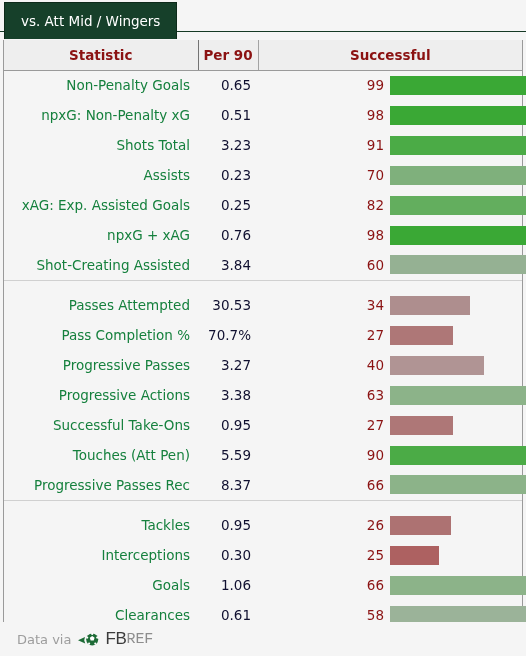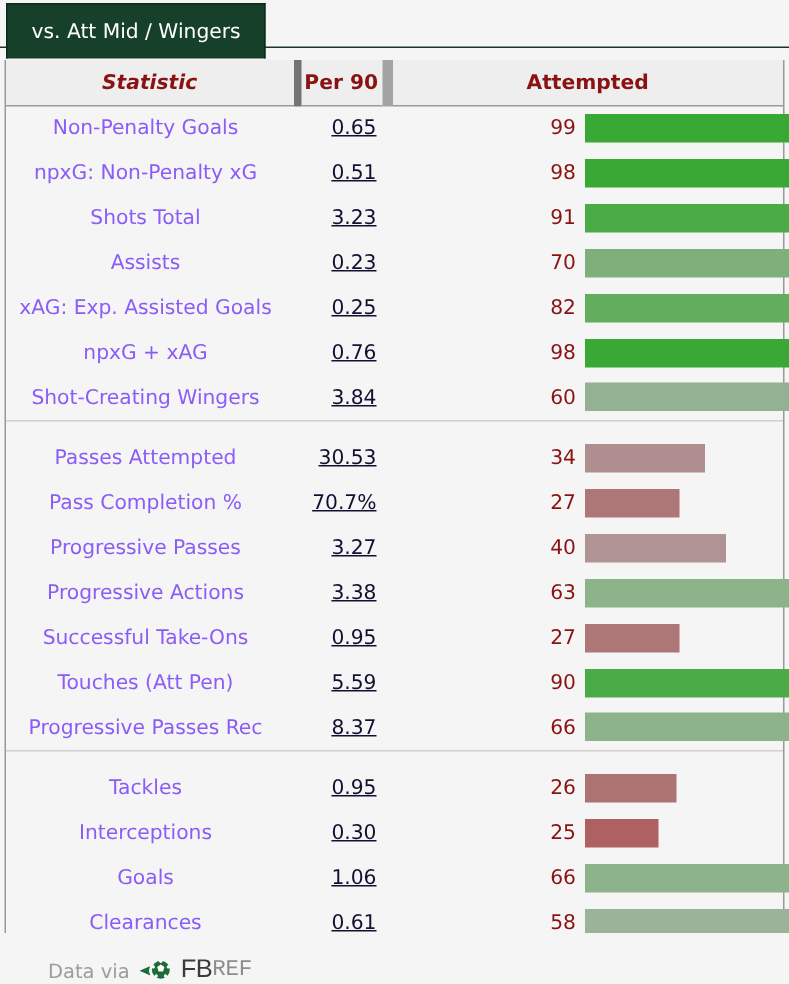--- a/index.html
+++ b/index.html
@@ -45,44 +45,43 @@
 
   thead th{
     background:#eeeeee;
     color:#8b1212;
     font-size:13.5px;
     font-weight:bold;
     height:30px;
     border-bottom:1px solid #9a9a9a;
     box-sizing:border-box;
   }
-  th.c-stat{width:194px;border-right:5px solid #737373;font-style:italic;}
-  th.c-per90{width:60px;border-right:7px solid #a3a3a3;}
+  th.c-stat{width:194px;border-right:1px solid #737373;}
+  th.c-per90{width:60px;border-right:1px solid #a3a3a3;}
   th.c-pct{width:auto;}
 
   tbody td{
     height:30px;
     font-size:13.5px;
     box-sizing:border-box;
     background:#f5f5f5;
     padding:0;
   }
   td.stat{
-    text-align:center;
+    text-align:right;
     padding-right:8px;
-    color:#8b5cf6;
+    color:#15803d;
     white-space:nowrap;
     overflow:hidden;
   }
   td.per90{
     text-align:right;
     padding-right:7px;
     color:#101030;
     white-space:nowrap;
-    text-decoration:underline;
   }
   td.pctnum{
     width:30px;
     text-align:right;
     padding-right:6px;
     color:#8b1212;
     white-space:nowrap;
   }
   td.barcell{
     padding:0;
@@ -99,22 +98,22 @@
   }
   tr.sectiongap td.line{
     border-top:1px solid #d0d0d0;
   }
 
   
   .footer{
     position:absolute;left:0;right:0;top:622px;
     height:34px;
     background:#f5f5f5;
-    display:flex;align-items:flex-end;
-    padding-left:32px;
+    display:flex;align-items:center;
+    padding-left:17px;
     box-sizing:border-box;
   }
   .footer .via{
     color:#9d9d9d;font-size:13px;margin-right:7px;
   }
   .logo{display:flex;align-items:center;}
   .logo svg{display:block;margin-right:1px;}
   .logo .fb{
     font-weight:normal;font-size:17px;color:#3b3b3b;letter-spacing:-0.3px;
     font-family:"Liberation Sans",sans-serif;
@@ -134,21 +133,21 @@
       <span>vs. Att Mid / Wingers</span>
     </div>
   </div>
 
   <div class="table">
     <table>
       <thead>
         <tr>
           <th class="c-stat">Statistic</th>
           <th class="c-per90">Per 90</th>
-          <th class="c-pct" colspan="2">Attempted</th>
+          <th class="c-pct" colspan="2">Successful</th>
         </tr>
       </thead>
       <tbody id="tbody">
           <tr>
             <td class="stat">Non-Penalty Goals</td>
             <td class="per90">0.65</td>
             <td class="pctnum">99</td>
             <td class="barcell">
               <div class="bar" style="width: 233px; background: rgb(58, 168, 53);"></div>
             </td>
@@ -187,21 +186,21 @@
           </tr>
           <tr>
             <td class="stat">npxG + xAG</td>
             <td class="per90">0.76</td>
             <td class="pctnum">98</td>
             <td class="barcell">
               <div class="bar" style="width: 230px; background: rgb(58, 168, 53);"></div>
             </td>
           </tr>
           <tr>
-            <td class="stat">Shot-Creating Wingers</td>
+            <td class="stat">Shot-Creating Assisted</td>
             <td class="per90">3.84</td>
             <td class="pctnum">60</td>
             <td class="barcell">
               <div class="bar" style="width: 141px; background: rgb(149, 177, 147);"></div>
             </td>
           </tr>
           <tr class="sectiongap">
             <td colspan="4" class="line"></td>
           </tr>
           <tr>

